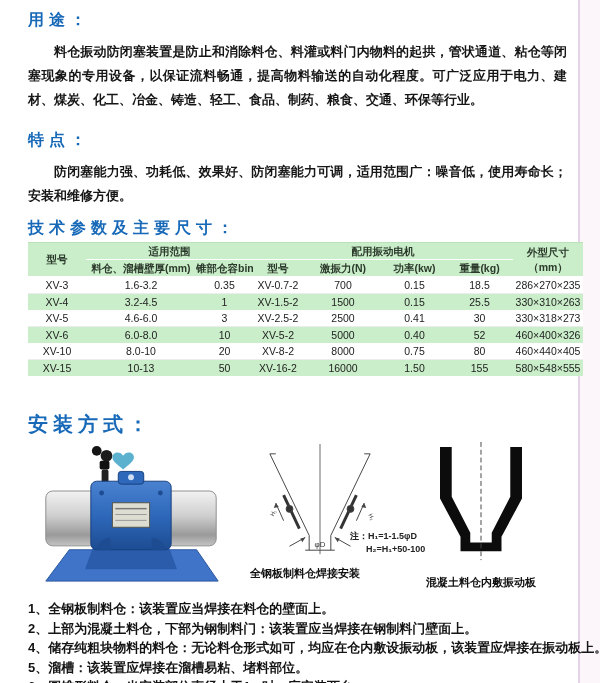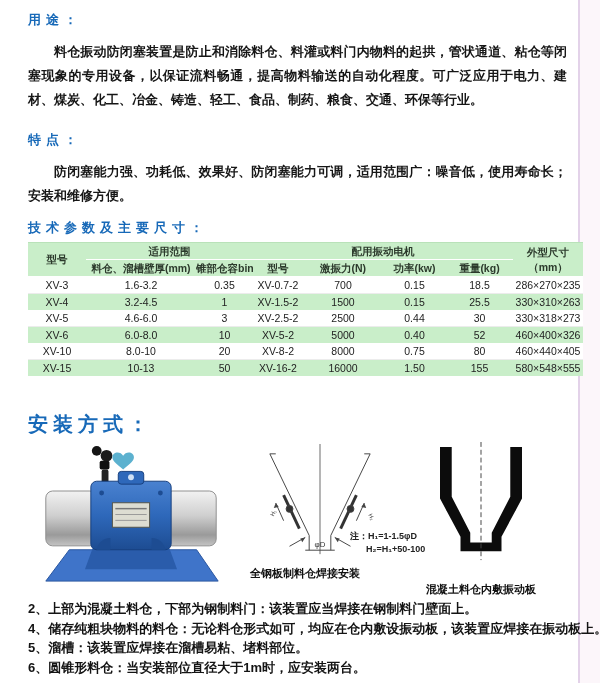--- a/index.html
+++ b/index.html
@@ -7,21 +7,21 @@
     width:600px;height:683px;position:relative;overflow:hidden;
     background:#ffffff;
     font-family:"Liberation Sans","DejaVu Sans",sans-serif;
     color:#151515;
   }
   .right-tint{position:absolute;left:580px;top:0;width:20px;height:683px;background:#fcf6fa;}
   .right-rule{position:absolute;left:578px;top:0;width:2px;height:683px;background:#e3d2e9;}
   .page{position:relative;padding:6px 25px 0 28px;width:547px;}
 
   .sec-title{
-    color:#1769b8;font-weight:bold;font-size:13px;letter-spacing:5px;
+    color:#1769b8;font-weight:bold;font-size:16px;letter-spacing:5px;
     margin:0;line-height:28px;
   }
   .body-text{
     font-size:13px;font-weight:bold;line-height:24px;color:#161616;
     text-indent:2em;margin:6px 8px 0 0;text-align:justify;
   }
   .gap-s{height:14px;} .gap-xs{height:6px;}
 
   
   table.spec{
@@ -42,21 +42,21 @@
   
   .figures{position:relative;height:147px;margin-top:4px;}
   .photo{position:absolute;left:-3px;top:2px;width:212px;height:142px;}
   .fig-steel{position:absolute;left:227px;top:2px;width:130px;height:118px;}
   .fig-steel-cap{position:absolute;left:222px;top:124px;width:140px;text-align:left;
     font-size:11px;font-weight:bold;color:#111;}
   .fig-note{position:absolute;left:322px;top:88px;font-size:9px;font-weight:bold;
     color:#222;line-height:13px;white-space:nowrap;}
   .fig-note .l2{padding-left:16px;}
   .fig-concrete{position:absolute;left:398px;top:0px;width:110px;height:122px;}
-  .fig-concrete-cap{position:absolute;left:388px;top:140px;width:130px;text-align:center;
+  .fig-concrete-cap{position:absolute;left:388px;top:133px;width:130px;text-align:center;
     font-size:11px;font-weight:bold;color:#111;}
 
   
   .notes{margin-top:10px;}
   .note-item{font-size:13px;font-weight:bold;line-height:19.5px;color:#141414;white-space:nowrap;}
 </style>
 </head>
 <body>
 
 <div class="right-tint"></div>
@@ -124,21 +124,21 @@
           <td>0.15</td>
           <td>25.5</td>
           <td>330×310×263</td>
       </tr>
       <tr>
         <td>XV-5</td>
           <td>4.6-6.0</td>
           <td>3</td>
           <td>XV-2.5-2</td>
           <td>2500</td>
-          <td>0.44</td>
+          <td>0.41</td>
           <td>30</td>
           <td>330×318×273</td>
       </tr>
       <tr>
         <td>XV-6</td>
           <td>6.0-8.0</td>
           <td>10</td>
           <td>XV-5-2</td>
           <td>5000</td>
           <td>0.40</td>
@@ -260,19 +260,20 @@
       <line x1="55" y1="0" x2="55" y2="121" stroke="#444" stroke-width="1" stroke-dasharray="5 3"></line>
       <line x1="20" y1="70" x2="26" y2="68" stroke="#0c0c0c" stroke-width="1"></line>
       <line x1="90" y1="70" x2="84" y2="68" stroke="#0c0c0c" stroke-width="1"></line>
       <line x1="30" y1="88" x2="36" y2="86" stroke="#0c0c0c" stroke-width="1"></line>
       <line x1="80" y1="88" x2="74" y2="86" stroke="#0c0c0c" stroke-width="1"></line>
     </svg>
     <div class="fig-concrete-cap">混凝土料仓内敷振动板</div>
   </div>
 
   <div class="notes">
+    <div class="note-item">1、全钢板制料仓：该装置应当焊接在料仓的壁面上。</div>
     <div class="note-item">2、上部为混凝土料仓，下部为钢制料门：该装置应当焊接在钢制料门壁面上。</div>
     <div class="note-item">4、储存纯粗块物料的料仓：无论料仓形式如可，均应在仓内敷设振动板，该装置应焊接在振动板上。</div>
     <div class="note-item">5、溜槽：该装置应焊接在溜槽易粘、堵料部位。</div>
     <div class="note-item">6、圆锥形料仓：当安装部位直径大于1m时，应安装两台。</div>
   </div>
 
 </div>
 
 </body></html>

